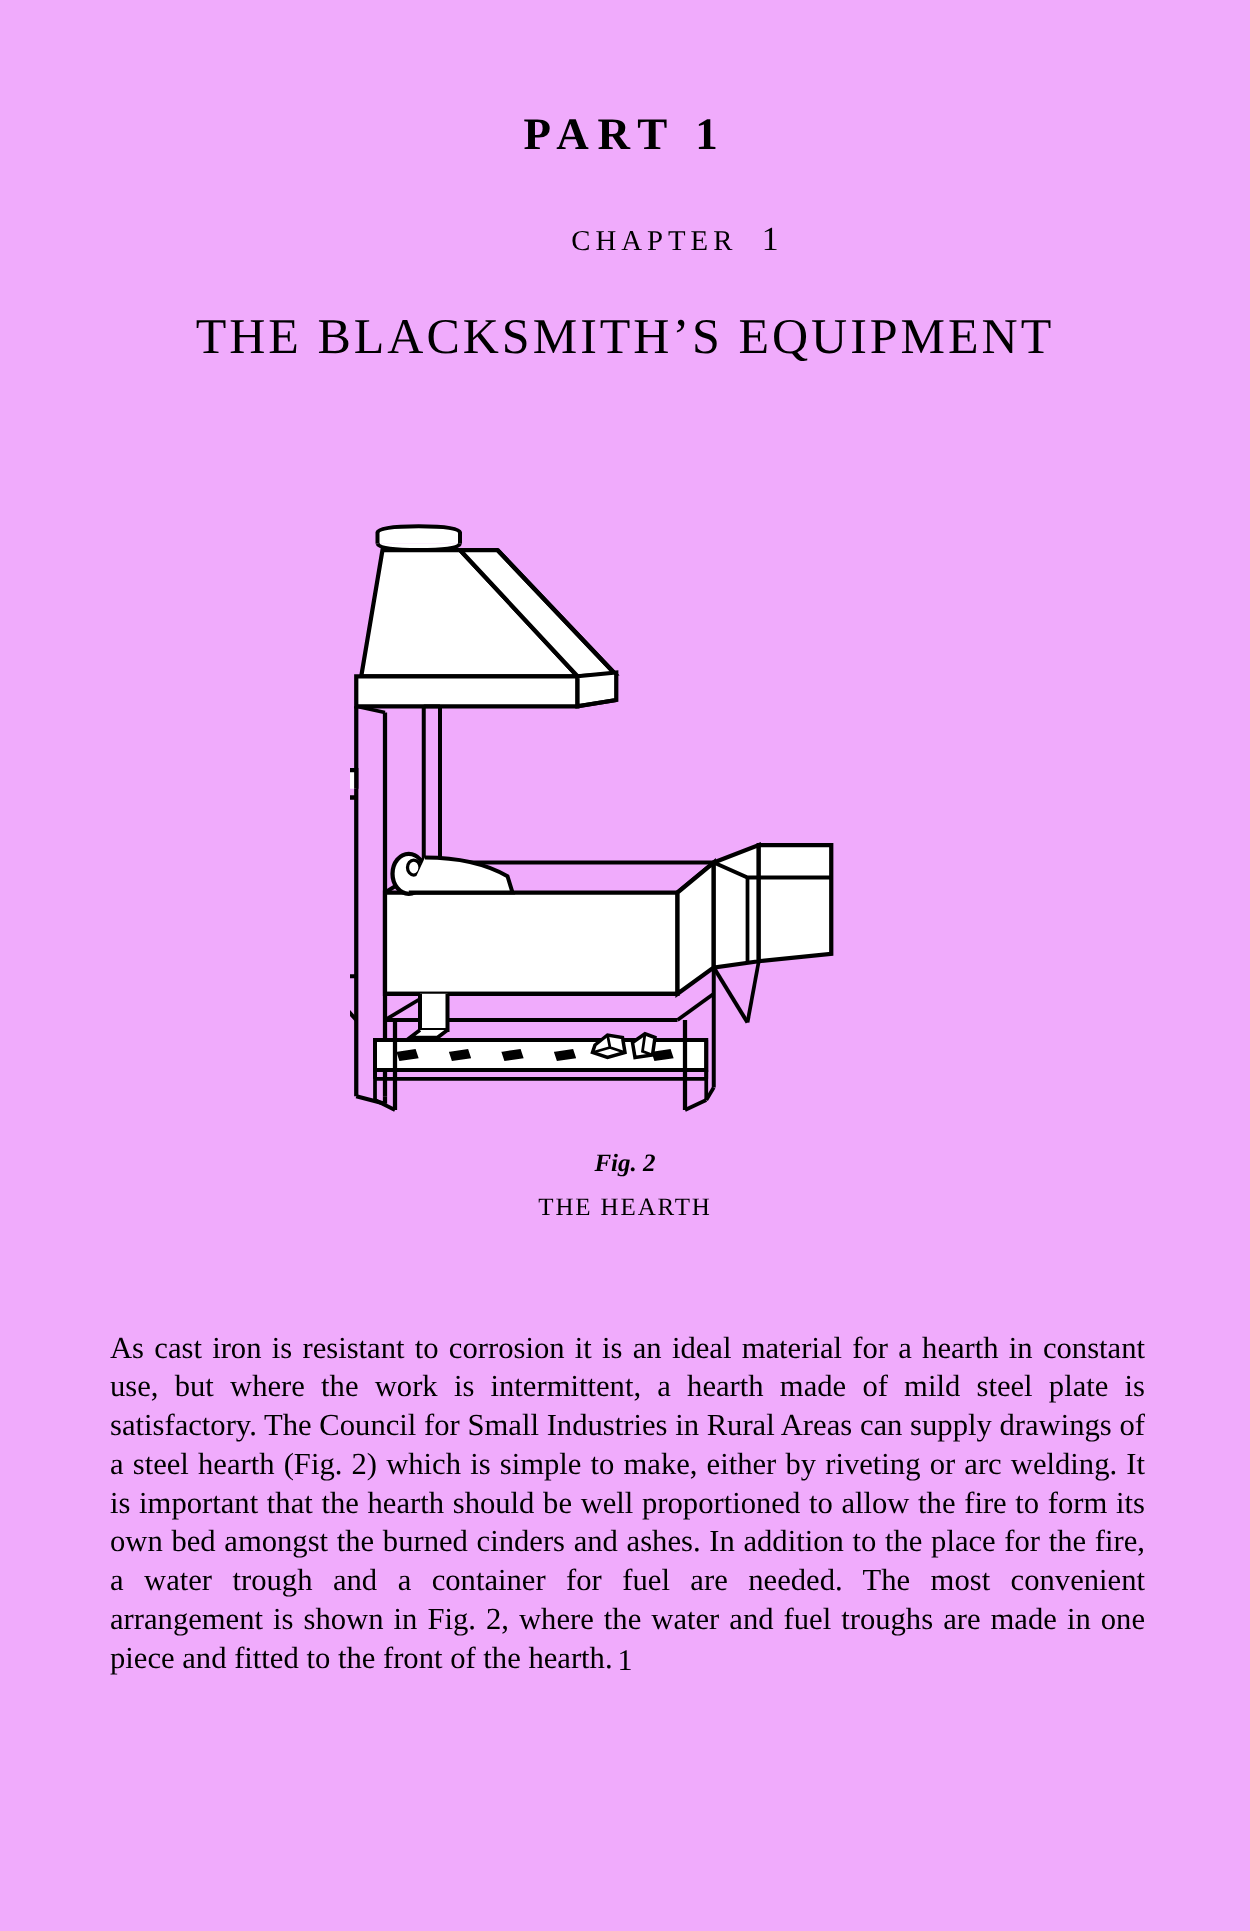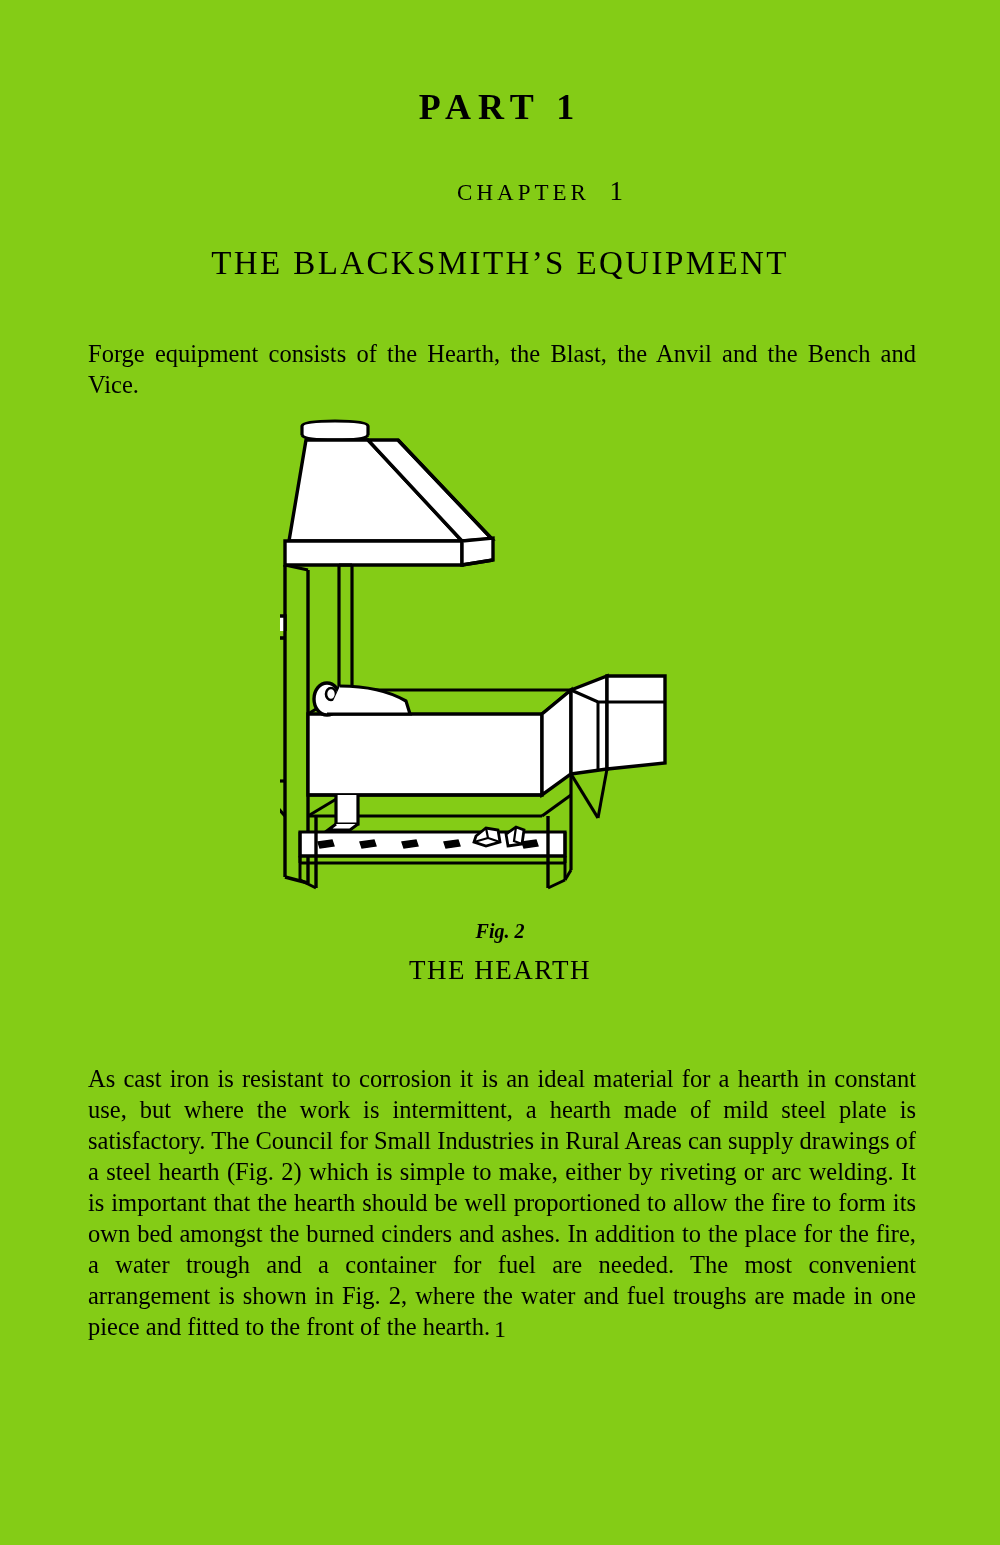--- a/index.html
+++ b/index.html
@@ -4,21 +4,21 @@
 <style>
   html, body {
     margin: 0;
     padding: 0;
     background: #ffffff;
   }
   .page {
     position: relative;
     width: 1000px;
     height: 1545px;
-    background: #84cc16;
+    background: #f0abfc;
     margin: 0 auto;
     overflow: hidden;
     font-family: "Liberation Serif", "DejaVu Serif", serif;
     color: #000000;
   }
 
   
   .part-title {
     position: absolute;
     top: 86px;
@@ -46,21 +46,21 @@
     font-variant: normal;
     font-size: 27px;
     letter-spacing: 0;
   }
   .section-title {
     position: absolute;
     top: 245px;
     left: 0;
     width: 1000px;
     text-align: center;
-    font-size: 33px;
+    font-size: 40px;
     font-weight: normal;
     letter-spacing: 2.4px;
   }
 
   
   .body-text {
     position: absolute;
     left: 88px;
     width: 828px;
     font-size: 24.5px;
@@ -91,21 +91,21 @@
     font-size: 20px;
     font-style: italic;
     font-weight: bold;
   }
   .fig-subtitle {
     position: absolute;
     top: 955px;
     left: 0;
     width: 1000px;
     text-align: center;
-    font-size: 27px;
+    font-size: 20px;
     letter-spacing: 1.5px;
   }
 
   
   .page-number {
     position: absolute;
     top: 1316px;
     left: 0;
     width: 1000px;
     text-align: center;
@@ -118,21 +118,20 @@
 <div class="page">
 
   <div class="part-title">PART 1</div>
 
   <div class="chapter-title">
     <span>CHAPTER</span><span>&nbsp;&nbsp;</span><span class="chap-num">1</span>
   </div>
 
   <div class="section-title">THE BLACKSMITH’S EQUIPMENT</div>
 
-  <p class="body-text" id="intro-paragraph">Forge equipment consists of the Hearth, the Blast, the Anvil and the Bench and Vice.</p>
 
   <div class="figure">
     <svg width="440" height="480" viewBox="0 0 440 480">
       <g fill="none" stroke="#000000" stroke-width="3.2" stroke-linejoin="miter" stroke-linecap="butt">
 
         <g>
           <path d="M22,17 L22,8 Q23,3 55,3 Q87,3 88,8 L88,17" fill="#fff" stroke-width="3.2"></path>
           <path d="M22,17 Q24,22 55,22 Q86,22 88,17" fill="#fff" stroke-width="3.2"></path>
         </g>
 

